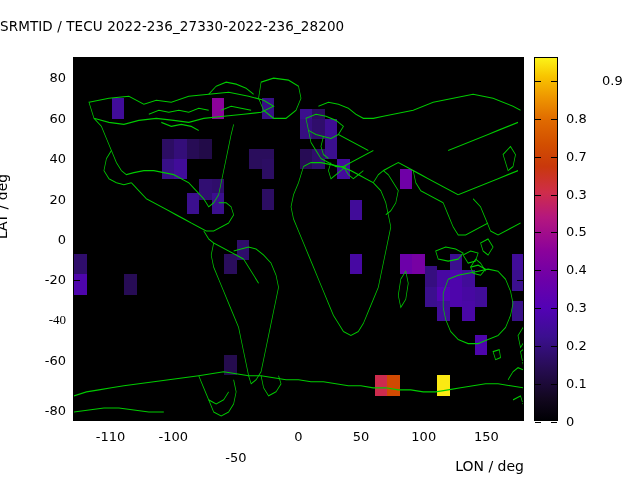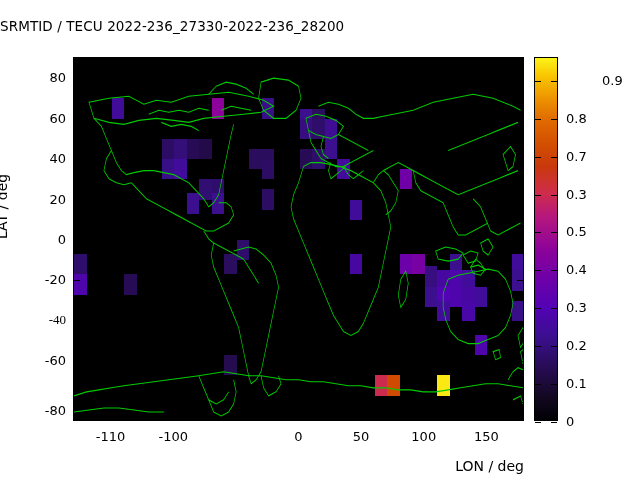--- a/index.html
+++ b/index.html
@@ -361,21 +361,21 @@
     <div class="tick-label-y" style="top: 360.333px; right: 574px;">-60</div>
     <div class="tick-label-y" style="top: 319.889px; right: 574px; font-family: Liberation Serif, serif;">-40</div>
     <div class="tick-label-y" style="top: 279.444px; right: 574px;">-20</div>
     <div class="tick-label-y" style="top: 239px; right: 574px;">0</div>
     <div class="tick-label-y" style="top: 198.556px; right: 574px;">20</div>
     <div class="tick-label-y" style="top: 158.111px; right: 574px;">40</div>
     <div class="tick-label-y" style="top: 117.667px; right: 574px;">60</div>
     <div class="tick-label-y" style="top: 77.2222px; right: 574px;">80</div>
     <div class="tick-label-x" style="left: 110.583px; top: 429px;">-110</div>
     <div class="tick-label-x" style="left: 173.222px; top: 429px;">-100</div>
-    <div class="tick-label-x" style="left: 235.861px; top: 408px;">-50</div>
+    <div class="tick-label-x" style="left: 235.861px; top: 450px;">-50</div>
     <div class="tick-label-x" style="left: 298.5px; top: 429px;">0</div>
     <div class="tick-label-x" style="left: 361.139px; top: 429px;">50</div>
     <div class="tick-label-x" style="left: 423.778px; top: 429px;">100</div>
     <div class="tick-label-x" style="left: 486.417px; top: 429px;">150</div>
     <div class="cb-label" style="top: 421px;">0</div>
     <div class="cb-label" style="top: 383.083px;">0.1</div>
     <div class="cb-label" style="top: 345.167px;">0.2</div>
     <div class="cb-label" style="top: 307.25px;">0.3</div>
     <div class="cb-label" style="top: 269.333px;">0.4</div>
     <div class="cb-label" style="top: 231.417px; text-align: right;">0.5</div>

